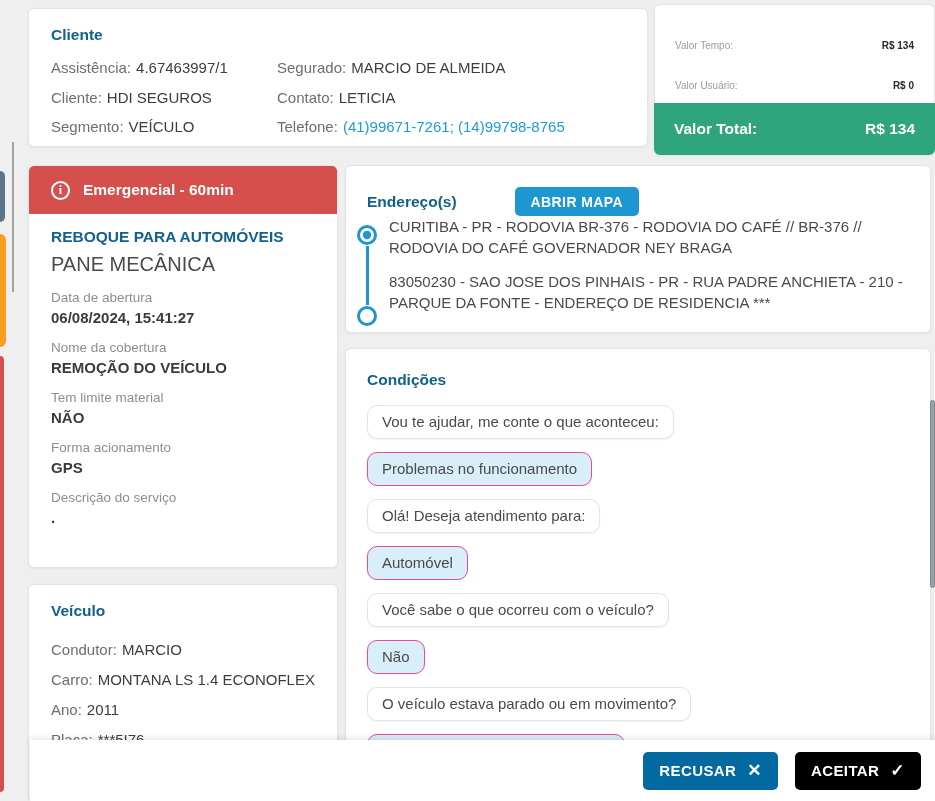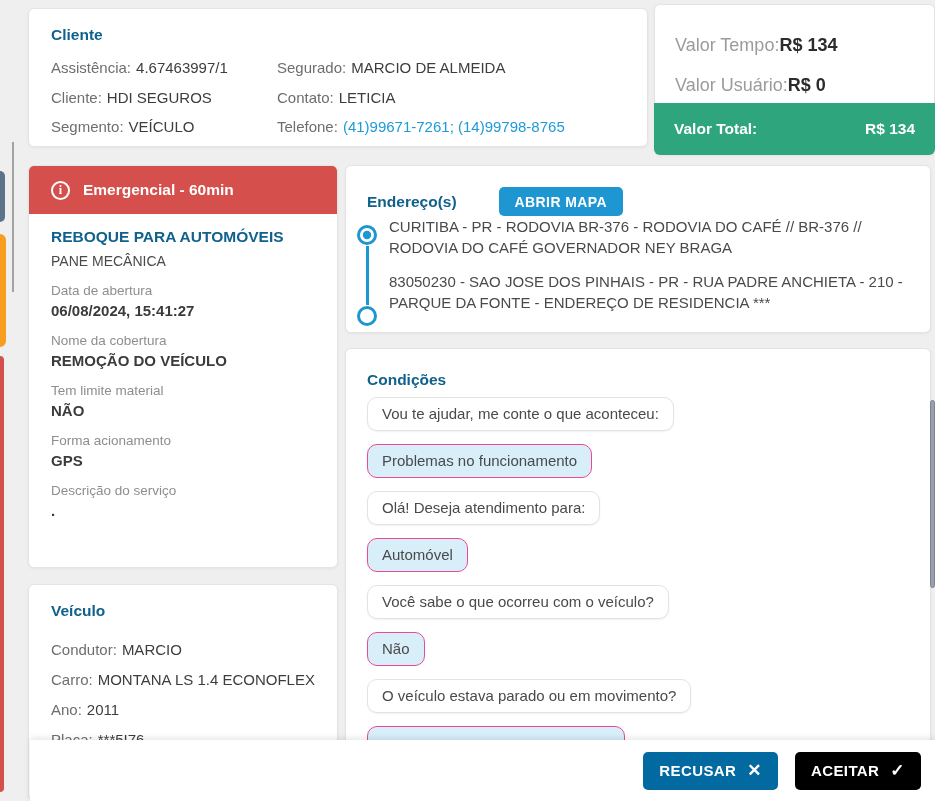--- a/index.html
+++ b/index.html
@@ -21,65 +21,65 @@
   .client-card { left:28px; top:8px; width:620px; height:139px; padding:17px 22px; }
   .card-title { font-size:15.5px; font-weight:bold; color:#10618c; }
   .client-grid { display:grid; grid-template-columns:226px 1fr; margin-top:9px; }
   .info-row { height:29.5px; display:flex; align-items:center; font-size:15px; white-space:nowrap;text-align:center; }
   .info-row .lbl { color:#6e6e6e; margin-right:5px; }
   .info-row .val { color:#3d3d3d; }
   .info-row .val.link { color:#1e9ad9; }
 
   
   .totals-card { left:654px; top:4px; width:281px; height:151px; padding:20px 20px 0; }
-  .totals-row { display:flex; align-items:center; height:40px; font-size:18px; }
+  .totals-row { display:flex; justify-content:space-between; align-items:center; height:40px; font-size:10px; }
   .totals-row .lbl { color:#9b9b9b; }
   .totals-row .val { color:#2c2c2c; font-weight:bold; }
   .total-bar { position:absolute; left:-1px; right:-1px; bottom:-1px; height:52px; background:#2ea57c;
                border-radius:0 0 6px 6px; display:flex; justify-content:space-between; align-items:center;
                padding:0 20px; color:#fff; font-size:15.5px; font-weight:bold; }
 
   
   .service-card { left:28px; top:165px; width:310px; height:403px; }
   .red-header { height:48px; background:#d5504c; border-radius:5px 5px 0 0; display:flex; align-items:center;
                 padding:0 22px; color:#fff; }
   .info-icon { width:19px; height:19px; border:2px solid #fff; border-radius:50%; display:flex;
                align-items:center; justify-content:center; font-size:12px; font-weight:bold;
                font-family:"Liberation Serif", serif; margin-right:13px; flex:none; }
   .red-header .txt { font-size:15.5px; font-weight:bold; }
   .service-body { padding:14px 22px; }
   .service-name { font-size:15.5px; font-weight:bold; color:#10618c; }
-  .service-problem { font-size:14px; color:#4a4a4a; margin-top:7px; }
+  .service-problem { font-size:20px; color:#4a4a4a; margin-top:7px; }
   .field { margin-top:14px; }
   .field .flabel { font-size:13.5px; color:#8e8e8e; }
   .field .fvalue { font-size:15px; font-weight:bold; color:#3b3b3b; margin-top:4px; }
 
   
   .vehicle-card { left:28px; top:584px; width:310px; height:216px; padding:17px 22px; }
   .vehicle-rows { margin-top:14px; }
   .vehicle-rows .info-row { height:30px; }
 
   
   .addresses-card { left:345px; top:165px; width:586px; height:168px; }
   .addr-header { position:absolute; left:21px; top:21px; display:flex; align-items:center;gap:30px; }
-  .map-btn { margin-left:12px; height:29px; padding:0 16px; background:#1e96d1; border:none; border-radius:5px;
+  .map-btn { margin-left:28px; height:29px; padding:0 16px; background:#1e96d1; border:none; border-radius:5px;
              color:#fff; font-family:inherit; font-size:14px; font-weight:bold; letter-spacing:.4px;
              display:flex; align-items:center; cursor:pointer; }
   .tl-node { position:absolute; width:20px; height:20px; }
   .tl-node svg { display:block; }
   .node-origin { left:11px; top:59px; }
   .node-dest   { left:11px; top:140px; }
   .tl-line { position:absolute; left:19.5px; top:80px; width:3px; height:59px; background:#1e96d1; }
   .addr-text { position:absolute; left:43px; width:520px; font-size:15px; color:#4a4a4a; line-height:21px; }
   .addr-origin { top:50px; }
   .addr-dest   { top:105px; }
 
   
   .conditions-card { left:345px; top:348px; width:586px; height:455px; padding:22px 21px; }
-  .messages { margin-top:8px; }
+  .messages { margin-top:16px; }
   .bubble { width:fit-content; max-width:540px; padding:6px 14px; font-size:15px; color:#4a4a4a;
             line-height:20px; border-radius:10px; margin-bottom:13px; }
   .bubble.question { background:#fff; border:1px solid #e3e3e3; box-shadow:0 1px 2px rgba(0,0,0,0.06); }
   .bubble.answer   { background:#d8eef9; border:1px solid #ec4899; }
   .bubble.partial  { width:258px; height:33px; }
 
   
   .page-scrollbar { position:absolute; left:930px; top:400px; width:5px; height:188px;
                     background:#98a0ab; border:1px solid #7d8590; border-radius:3px; }
 

